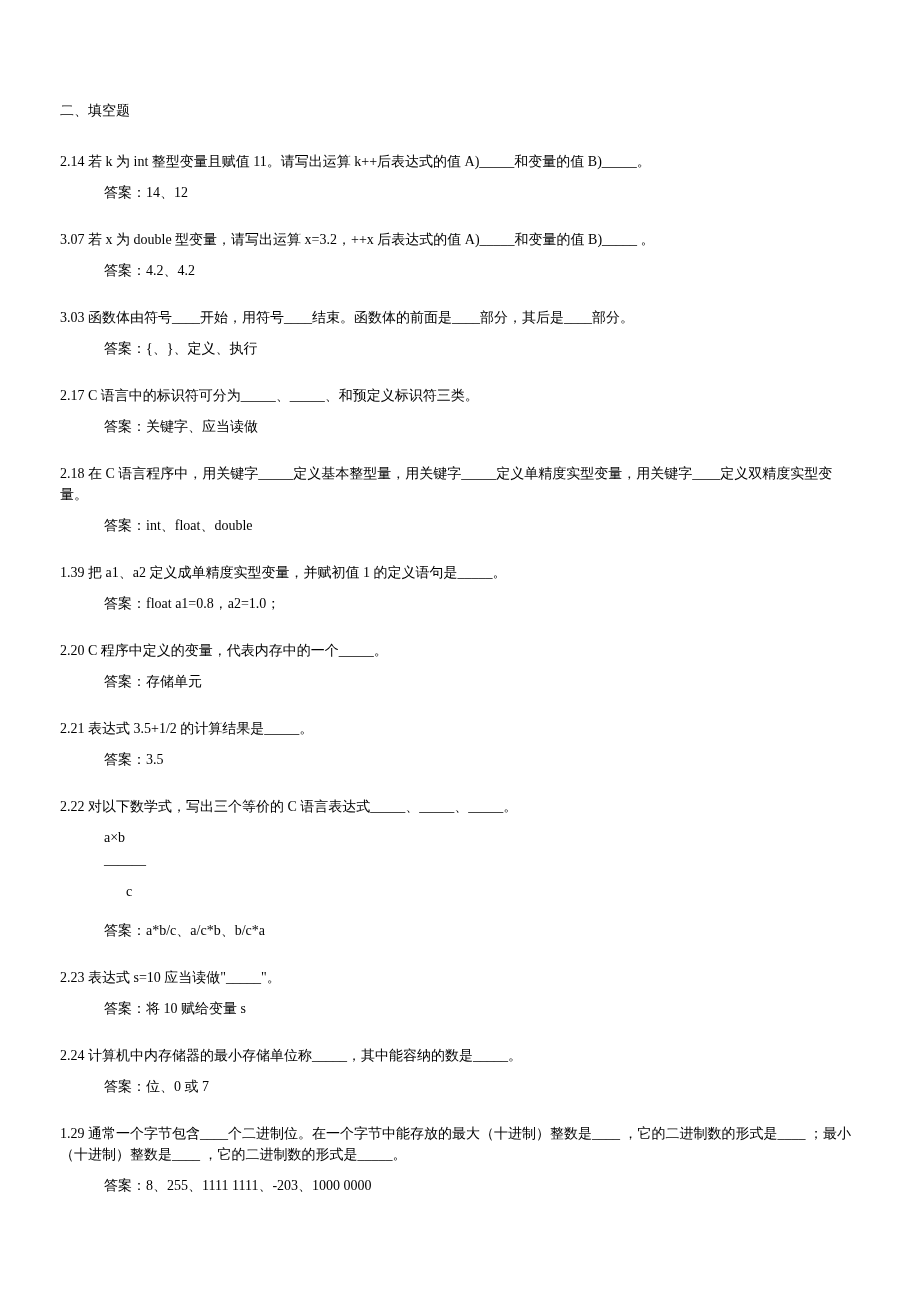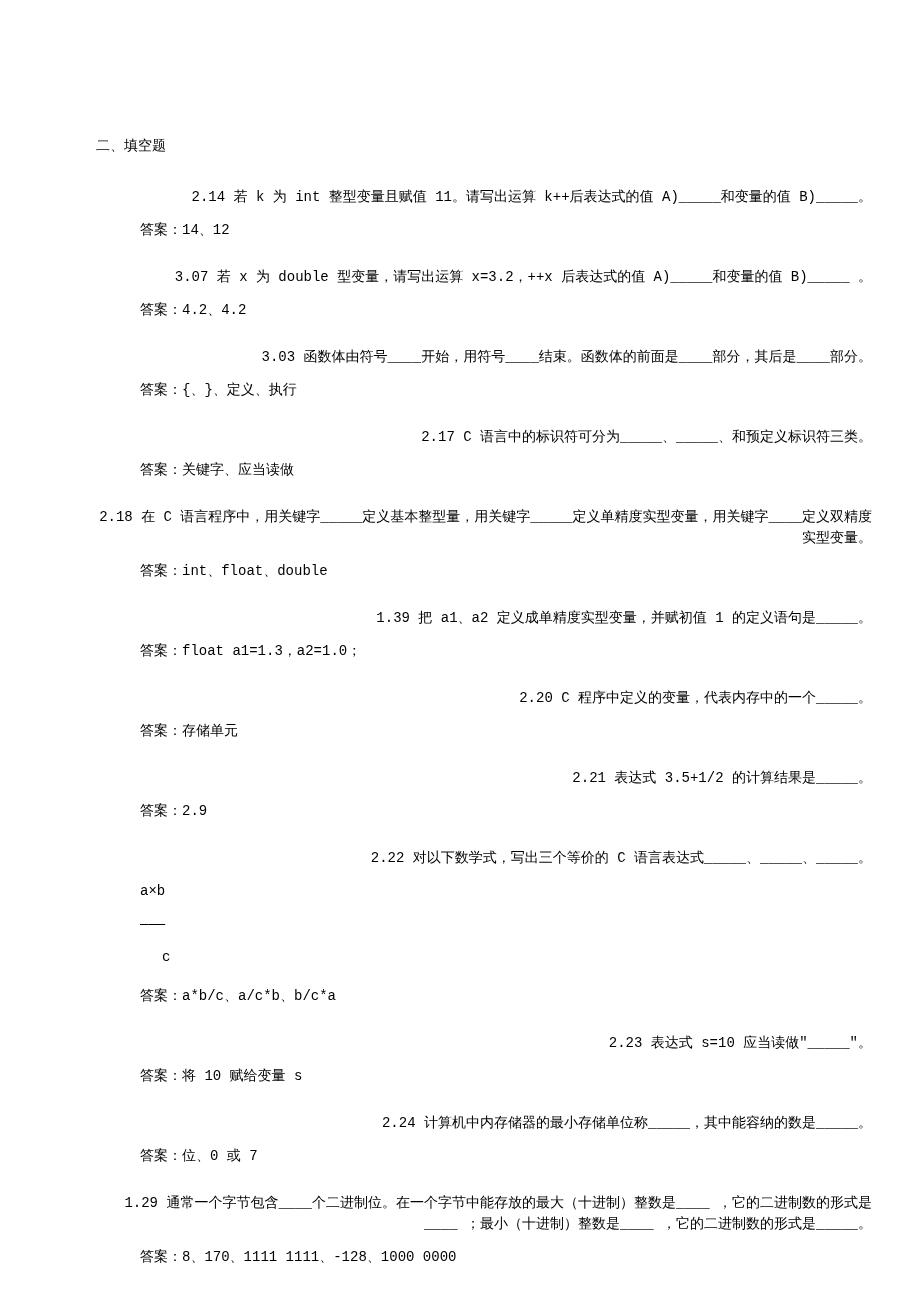--- a/index.html
+++ b/index.html
@@ -1,31 +1,30 @@
 <!DOCTYPE html>
 <html><head>
   <meta charset="utf-8">
   <style>
-    * { margin: 12px; padding: 0; box-sizing: border-box; font-family: Liberation Mono, monospace; }
+    * { margin: 0; padding: 0; box-sizing: border-box; }
     body {
       background: #ffffff;
       width: 920px;
       height: 1302px;
       font-family: "SimSun", "宋体", serif;
       font-size: 14px;
       color: #000;
       padding: 100px 60px 40px 60px;
       line-height: 1.5;
     }
     .section-head {
       margin-bottom: 30px;
     }
     .question {
       margin-bottom: 10px;
-      text-align: right;
     }
     .answer {
       margin-bottom: 26px;
       padding-left: 44px;
     }
     .fraction-top {
       padding-left: 44px;
       margin-bottom: 6px;
     }
     .fraction-line {
@@ -51,34 +50,34 @@
 <div class="question">3.03 函数体由符号____开始，用符号____结束。函数体的前面是____部分，其后是____部分。</div>
 <div class="answer">答案：{、}、定义、执行</div>
 
 <div class="question">2.17 C 语言中的标识符可分为_____、_____、和预定义标识符三类。</div>
 <div class="answer">答案：关键字、应当读做</div>
 
 <div class="question">2.18 在 C 语言程序中，用关键字_____定义基本整型量，用关键字_____定义单精度实型变量，用关键字____定义双精度实型变量。</div>
 <div class="answer">答案：int、float、double</div>
 
 <div class="question">1.39 把 a1、a2 定义成单精度实型变量，并赋初值 1 的定义语句是_____。</div>
-<div class="answer">答案：float   a1=1.3，a2=1.0；</div>
+<div class="answer">答案：float   a1=0.8，a2=1.0；</div>
 
 <div class="question">2.20 C 程序中定义的变量，代表内存中的一个_____。</div>
 <div class="answer">答案：存储单元</div>
 
 <div class="question">2.21 表达式 3.5+1/2 的计算结果是_____。</div>
-<div class="answer">答案：2.9</div>
+<div class="answer">答案：3.5</div>
 
 <div class="question">2.22 对以下数学式，写出三个等价的 C 语言表达式_____、_____、_____。</div>
 <div class="fraction-top">a×b</div>
 <div class="fraction-line">———</div>
 <div class="fraction-bot">c</div>
 <div class="answer">答案：a*b/c、a/c*b、b/c*a</div>
 
 <div class="question">2.23 表达式 s=10 应当读做"_____"。</div>
 <div class="answer">答案：将 10 赋给变量 s</div>
 
 <div class="question">2.24 计算机中内存储器的最小存储单位称_____，其中能容纳的数是_____。</div>
 <div class="answer">答案：位、0 或 7</div>
 
 <div class="question">1.29 通常一个字节包含____个二进制位。在一个字节中能存放的最大（十进制）整数是____ ，它的二进制数的形式是____ ；最小（十进制）整数是____ ，它的二进制数的形式是_____。</div>
-<div class="answer">答案：8、170、1111 1111、-128、1000 0000</div>
+<div class="answer">答案：8、255、1111 1111、-203、1000 0000</div>
 
 </body></html>

